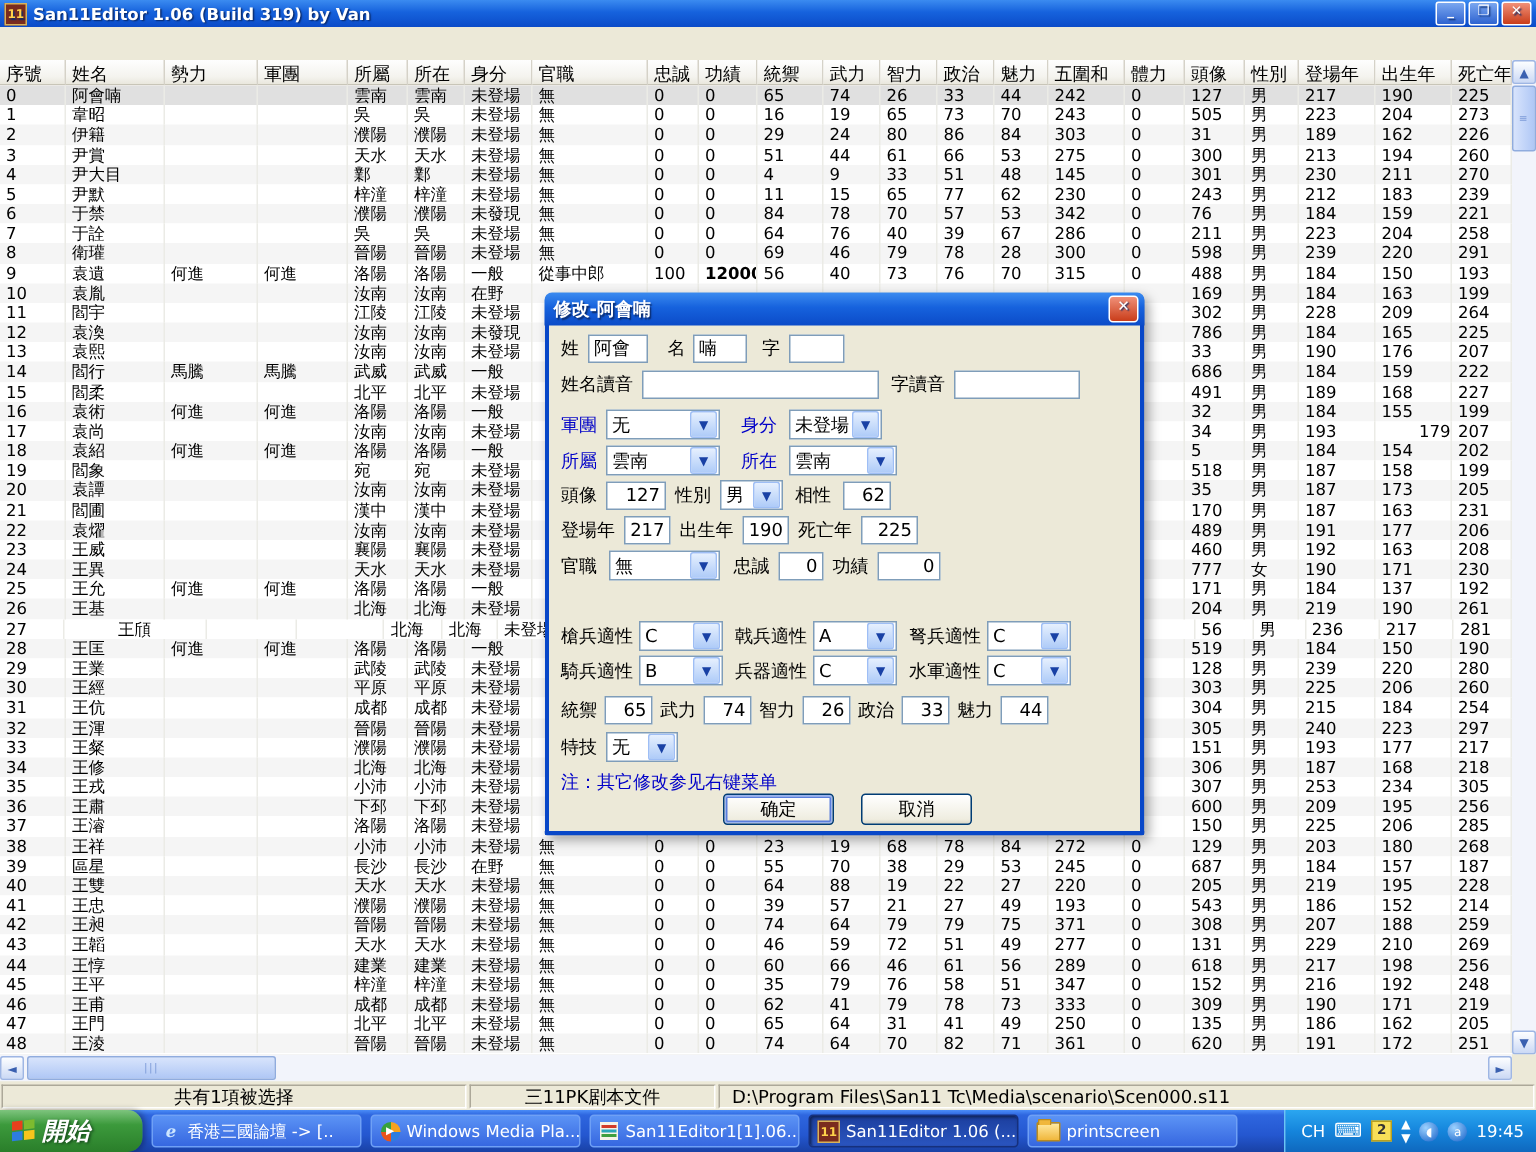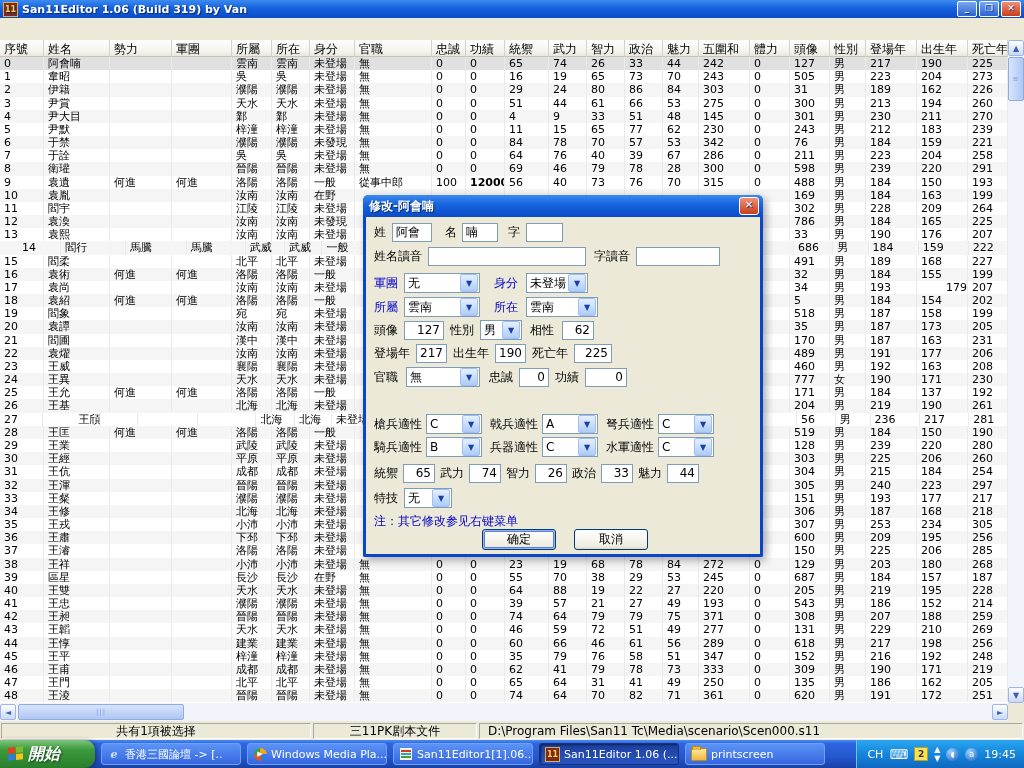--- a/index.html
+++ b/index.html
@@ -476,21 +476,21 @@
         <span class="tcell" style="width: 36px;"></span>
         <span class="tcell" style="width: 51px;"></span>
         <span class="tcell" style="width: 40px;"></span>
         <span class="tcell" style="width: 40px;">33</span>
         <span class="tcell" style="width: 36px;">男</span>
         <span class="tcell" style="width: 51px;">190</span>
         <span class="tcell" style="width: 51px;">176</span>
         <span class="tcell" style="width: 40px;">207</span>
       </div>
       <div class="trow alt">
-        <span class="tcell" style="width: 44px; margin-left: 18px;">14</span>
+        <span class="tcell" style="width: 44px;">14</span>
         <span class="tcell" style="width: 66px;">閻行</span>
         <span class="tcell" style="width: 62px;">馬騰</span>
         <span class="tcell" style="width: 60px;">馬騰</span>
         <span class="tcell" style="width: 40px;">武威</span>
         <span class="tcell" style="width: 38px;">武威</span>
         <span class="tcell" style="width: 45px;">一般</span>
         <span class="tcell" style="width: 77px;"></span>
         <span class="tcell" style="width: 34px;"></span>
         <span class="tcell" style="width: 39px;"></span>
         <span class="tcell" style="width: 44px;"></span>

